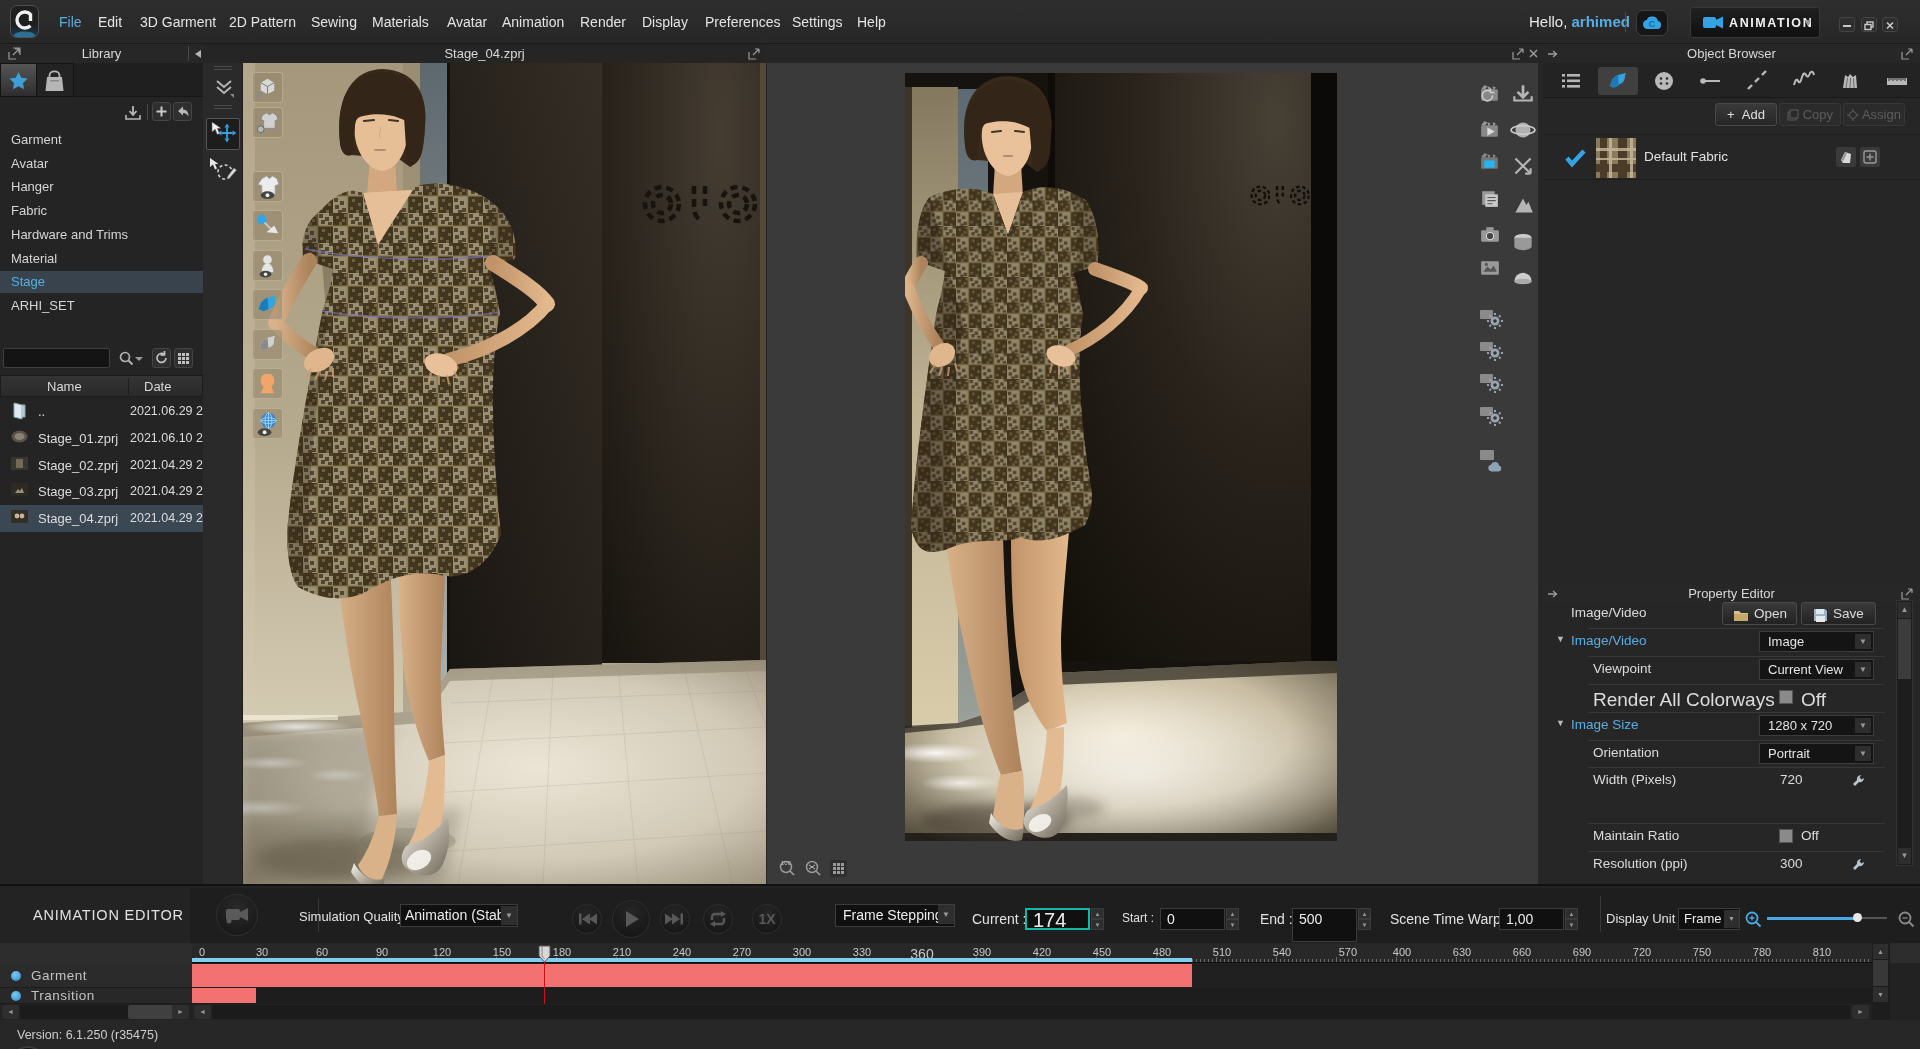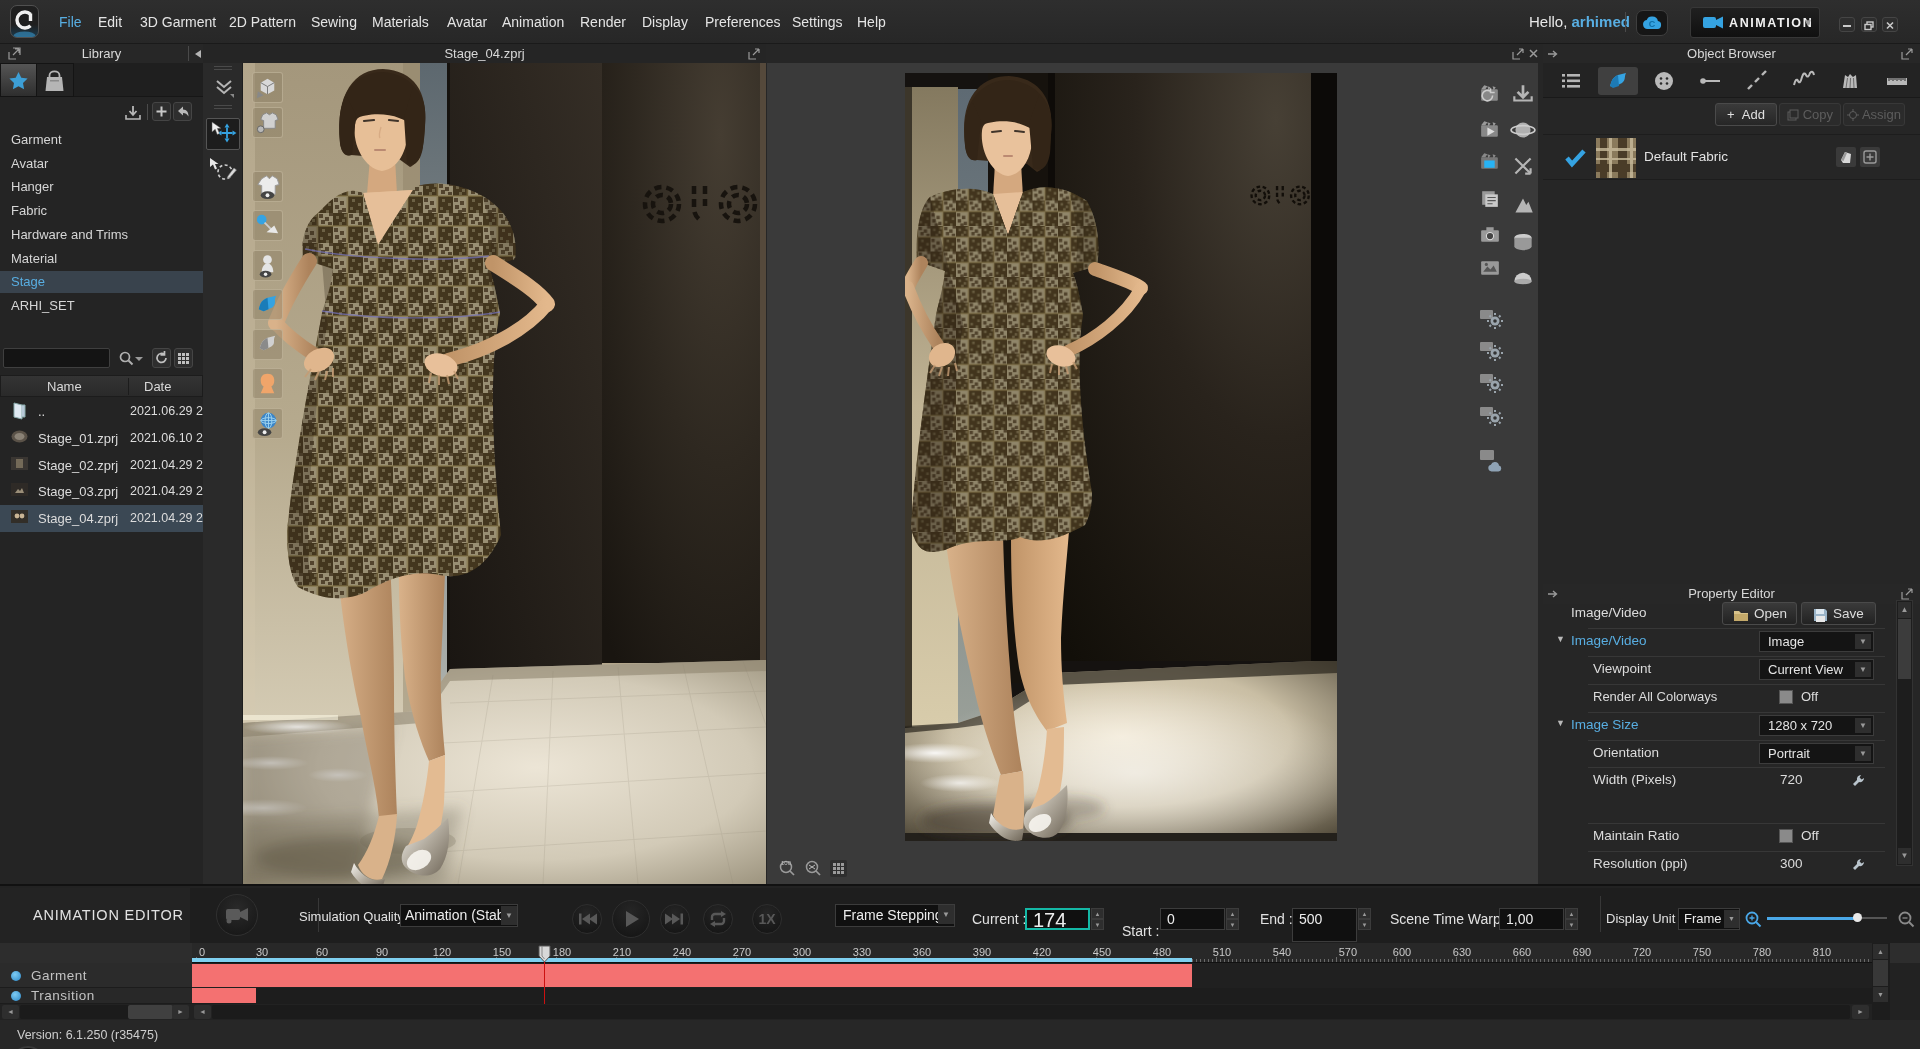--- a/index.html
+++ b/index.html
@@ -896,21 +896,21 @@
         <div style="position:absolute;left:45px;top:0;width:297px;height:1px;background:#373737;"></div>
         <span style="position:absolute;left:13px;top:6px;font-size:9px;color:#b9b9b9;">▼</span>
         <span style="position:absolute;left:28px;top:5px;color:#58aee2;">Image/Video</span>
         <div style="position:absolute;right:31px;top:3px;width:115px;height:21px;background:#141414;border:1px solid #3c3c3c;color:#e4e4e4;font-size:13px;line-height:20px;"><span style="margin-left:8px;">Image</span><span style="position:absolute;right:2px;top:2px;width:16px;height:15px;background:#2e2e2e;text-align:center;line-height:15px;font-size:8px;color:#999;">▼</span></div>
       </div>
       <div class="abs" style="left:0;top:71.8px;width:362px;height:28px;color:#dcdcdc;font-size:13.5px;">
         <div style="position:absolute;left:45px;top:0;width:297px;height:1px;background:#373737;"></div>
         <span style="position:absolute;left:50px;top:5px;color:#dcdcdc;">Viewpoint</span>
         <div style="position:absolute;right:31px;top:3px;width:115px;height:21px;background:#141414;border:1px solid #3c3c3c;color:#e4e4e4;font-size:13px;line-height:20px;"><span style="margin-left:8px;">Current View</span><span style="position:absolute;right:2px;top:2px;width:16px;height:15px;background:#2e2e2e;text-align:center;line-height:15px;font-size:8px;color:#999;">▼</span></div>
       </div>
-      <div class="abs" style="left:0;top:99.69999999999999px;width:362px;height:28px;color:#dcdcdc;font-size:13px;">
+      <div class="abs" style="left:0;top:99.69999999999999px;width:362px;height:28px;color:#dcdcdc;font-size:19px;">
         <div style="position:absolute;left:45px;top:0;width:297px;height:1px;background:#373737;"></div>
         <span style="position:absolute;left:50px;top:5px;color:#dcdcdc;">Render All Colorways</span>
         <div style="position:absolute;left:236px;top:6px;width:14px;height:14px;background:#8a8a8a;border:1px solid #555;"></div>
         <span style="position:absolute;left:258px;top:5px;">Off</span>
       </div>
       <div class="abs" style="left:0;top:127.6px;width:362px;height:28px;color:#dcdcdc;font-size:13.5px;">
         <div style="position:absolute;left:45px;top:0;width:297px;height:1px;background:#373737;"></div>
         <span style="position:absolute;left:13px;top:6px;font-size:9px;color:#b9b9b9;">▼</span>
         <span style="position:absolute;left:28px;top:5px;color:#58aee2;">Image Size</span>
         <div style="position:absolute;right:31px;top:3px;width:115px;height:21px;background:#141414;border:1px solid #3c3c3c;color:#e4e4e4;font-size:13px;line-height:20px;"><span style="margin-left:8px;">1280 x 720</span><span style="position:absolute;right:2px;top:2px;width:16px;height:15px;background:#2e2e2e;text-align:center;line-height:15px;font-size:8px;color:#999;">▼</span></div>
@@ -986,21 +986,21 @@
         </svg></div>
       <div class="abs" style="left:752px;top:18px;width:30px;height:30px;border-radius:50%;background:radial-gradient(circle at 50% 30%,#262626,#131313);border:1px solid #2e2e2e;"><svg width="28" height="28" viewBox="-14 -14 28 28">
           <text x="0" y="5" font-size="14" font-weight="bold" fill="#585858" text-anchor="middle">1X</text>
         </svg></div>
       <div class="abs" style="left:835px;top:18px;width:120px;height:23px;background:#101010;border:1px solid #3c3c3c;color:#ededed;font-size:14px;line-height:21px;white-space:nowrap;overflow:hidden;"><span style="margin-left:7px;">Frame Stepping</span></div>
 <div class="abs" style="left:938px;top:19px;width:16px;height:19px;background:#2e2e2e;text-align:center;line-height:19px;font-size:8px;color:#999;">▼</div>
       <span class="abs" style="left:972px;top:25px;color:#e2e2e2;font-size:14px;">Current :</span>
   <div class="abs" style="left:1025px;top:22px;width:65px;height:22px;background:#101010;border:2px solid #14b8a6;color:#ededed;font-size:20px;line-height:20px;"><span style="margin-left:6px;">174</span></div>
   <div class="abs" style="left:1091px;top:22px;width:13px;height:11px;background:#2e2e2e;border:1px solid #3c3c3c;text-align:center;font-size:6px;color:#999;line-height:10px;">▲</div>
   <div class="abs" style="left:1091px;top:33px;width:13px;height:11px;background:#2e2e2e;border:1px solid #3c3c3c;text-align:center;font-size:6px;color:#999;line-height:10px;">▼</div>
-      <span class="abs" style="left:1122px;top:37px;color:#e2e2e2;font-size:14px;">Start :</span>
+      <span class="abs" style="left:1122px;top:25px;color:#e2e2e2;font-size:12px;">Start :</span>
   <div class="abs" style="left:1160px;top:22px;width:65px;height:22px;background:#101010;border:1px solid #3c3c3c;color:#ededed;font-size:14px;line-height:20px;"><span style="margin-left:6px;">0</span></div>
   <div class="abs" style="left:1226px;top:22px;width:13px;height:11px;background:#2e2e2e;border:1px solid #3c3c3c;text-align:center;font-size:6px;color:#999;line-height:10px;">▲</div>
   <div class="abs" style="left:1226px;top:33px;width:13px;height:11px;background:#2e2e2e;border:1px solid #3c3c3c;text-align:center;font-size:6px;color:#999;line-height:10px;">▼</div>
       <span class="abs" style="left:1260px;top:25px;color:#e2e2e2;font-size:14px;">End :</span>
   <div class="abs" style="left:1292px;top:22px;width:65px;height:34px;background:#101010;border:1px solid #3c3c3c;color:#ededed;font-size:14px;line-height:20px;"><span style="margin-left:6px;">500</span></div>
   <div class="abs" style="left:1358px;top:22px;width:13px;height:11px;background:#2e2e2e;border:1px solid #3c3c3c;text-align:center;font-size:6px;color:#999;line-height:10px;">▲</div>
   <div class="abs" style="left:1358px;top:33px;width:13px;height:11px;background:#2e2e2e;border:1px solid #3c3c3c;text-align:center;font-size:6px;color:#999;line-height:10px;">▼</div>
       <span class="abs" style="left:1390px;top:25px;color:#e2e2e2;font-size:14px;">Scene Time Warp</span>
   <div class="abs" style="left:1499px;top:22px;width:65px;height:22px;background:#101010;border:1px solid #3c3c3c;color:#ededed;font-size:14px;line-height:20px;"><span style="margin-left:6px;">1,00</span></div>
   <div class="abs" style="left:1565px;top:22px;width:13px;height:11px;background:#2e2e2e;border:1px solid #3c3c3c;text-align:center;font-size:6px;color:#999;line-height:10px;">▲</div>
@@ -1029,29 +1029,29 @@
         <span style="position:absolute;left:115px;top:3px;width:30px;text-align:center;color:#c9c9c9;font-size:11px;">60</span>
         <span style="position:absolute;left:175px;top:3px;width:30px;text-align:center;color:#c9c9c9;font-size:11px;">90</span>
         <span style="position:absolute;left:235px;top:3px;width:30px;text-align:center;color:#c9c9c9;font-size:11px;">120</span>
         <span style="position:absolute;left:295px;top:3px;width:30px;text-align:center;color:#c9c9c9;font-size:11px;">150</span>
         <span style="position:absolute;left:355px;top:3px;width:30px;text-align:center;color:#c9c9c9;font-size:11px;">180</span>
         <span style="position:absolute;left:415px;top:3px;width:30px;text-align:center;color:#c9c9c9;font-size:11px;">210</span>
         <span style="position:absolute;left:475px;top:3px;width:30px;text-align:center;color:#c9c9c9;font-size:11px;">240</span>
         <span style="position:absolute;left:535px;top:3px;width:30px;text-align:center;color:#c9c9c9;font-size:11px;">270</span>
         <span style="position:absolute;left:595px;top:3px;width:30px;text-align:center;color:#c9c9c9;font-size:11px;">300</span>
         <span style="position:absolute;left:655px;top:3px;width:30px;text-align:center;color:#c9c9c9;font-size:11px;">330</span>
-        <span style="position:absolute;left:715px;top:3px;width:30px;text-align:center;color:#c9c9c9;font-size:11px;">360</span>
+        <span style="position:absolute;left:715px;top:3px;width:30px;text-align:center;color:#c9c9c9;font-size:14px;">360</span>
         <span style="position:absolute;left:775px;top:3px;width:30px;text-align:center;color:#c9c9c9;font-size:11px;">390</span>
         <span style="position:absolute;left:835px;top:3px;width:30px;text-align:center;color:#c9c9c9;font-size:11px;">420</span>
         <span style="position:absolute;left:895px;top:3px;width:30px;text-align:center;color:#c9c9c9;font-size:11px;">450</span>
         <span style="position:absolute;left:955px;top:3px;width:30px;text-align:center;color:#c9c9c9;font-size:11px;">480</span>
         <span style="position:absolute;left:1015px;top:3px;width:30px;text-align:center;color:#c9c9c9;font-size:11px;">510</span>
         <span style="position:absolute;left:1075px;top:3px;width:30px;text-align:center;color:#c9c9c9;font-size:11px;">540</span>
         <span style="position:absolute;left:1135px;top:3px;width:30px;text-align:right;color:#c9c9c9;font-size:11px;">570</span>
-        <span style="position:absolute;left:1195px;top:3px;width:30px;text-align:center;color:#c9c9c9;font-size:11px;">600</span>
+        <span style="position:absolute;left:1195px;top:3px;width:30px;text-align:center;color:#c9c9c9;font-size:11px;">400</span>
         <span style="position:absolute;left:1255px;top:3px;width:30px;text-align:center;color:#c9c9c9;font-size:11px;">630</span>
         <span style="position:absolute;left:1315px;top:3px;width:30px;text-align:center;color:#c9c9c9;font-size:11px;">660</span>
         <span style="position:absolute;left:1375px;top:3px;width:30px;text-align:center;color:#c9c9c9;font-size:11px;">690</span>
         <span style="position:absolute;left:1435px;top:3px;width:30px;text-align:center;color:#c9c9c9;font-size:11px;">720</span>
         <span style="position:absolute;left:1495px;top:3px;width:30px;text-align:center;color:#c9c9c9;font-size:11px;">750</span>
         <span style="position:absolute;left:1555px;top:3px;width:30px;text-align:center;color:#c9c9c9;font-size:11px;">780</span>
         <span style="position:absolute;left:1615px;top:3px;width:30px;text-align:center;color:#c9c9c9;font-size:11px;">810</span>
         <span style="position:absolute;left:1675px;top:3px;width:30px;text-align:center;color:#c9c9c9;font-size:11px;">840</span>
         <svg style="position:absolute;left:0;top:14px;" width="1680" height="6">
           <rect x="4" y="0" width="1" height="6" fill="#6a6a6a"></rect>

